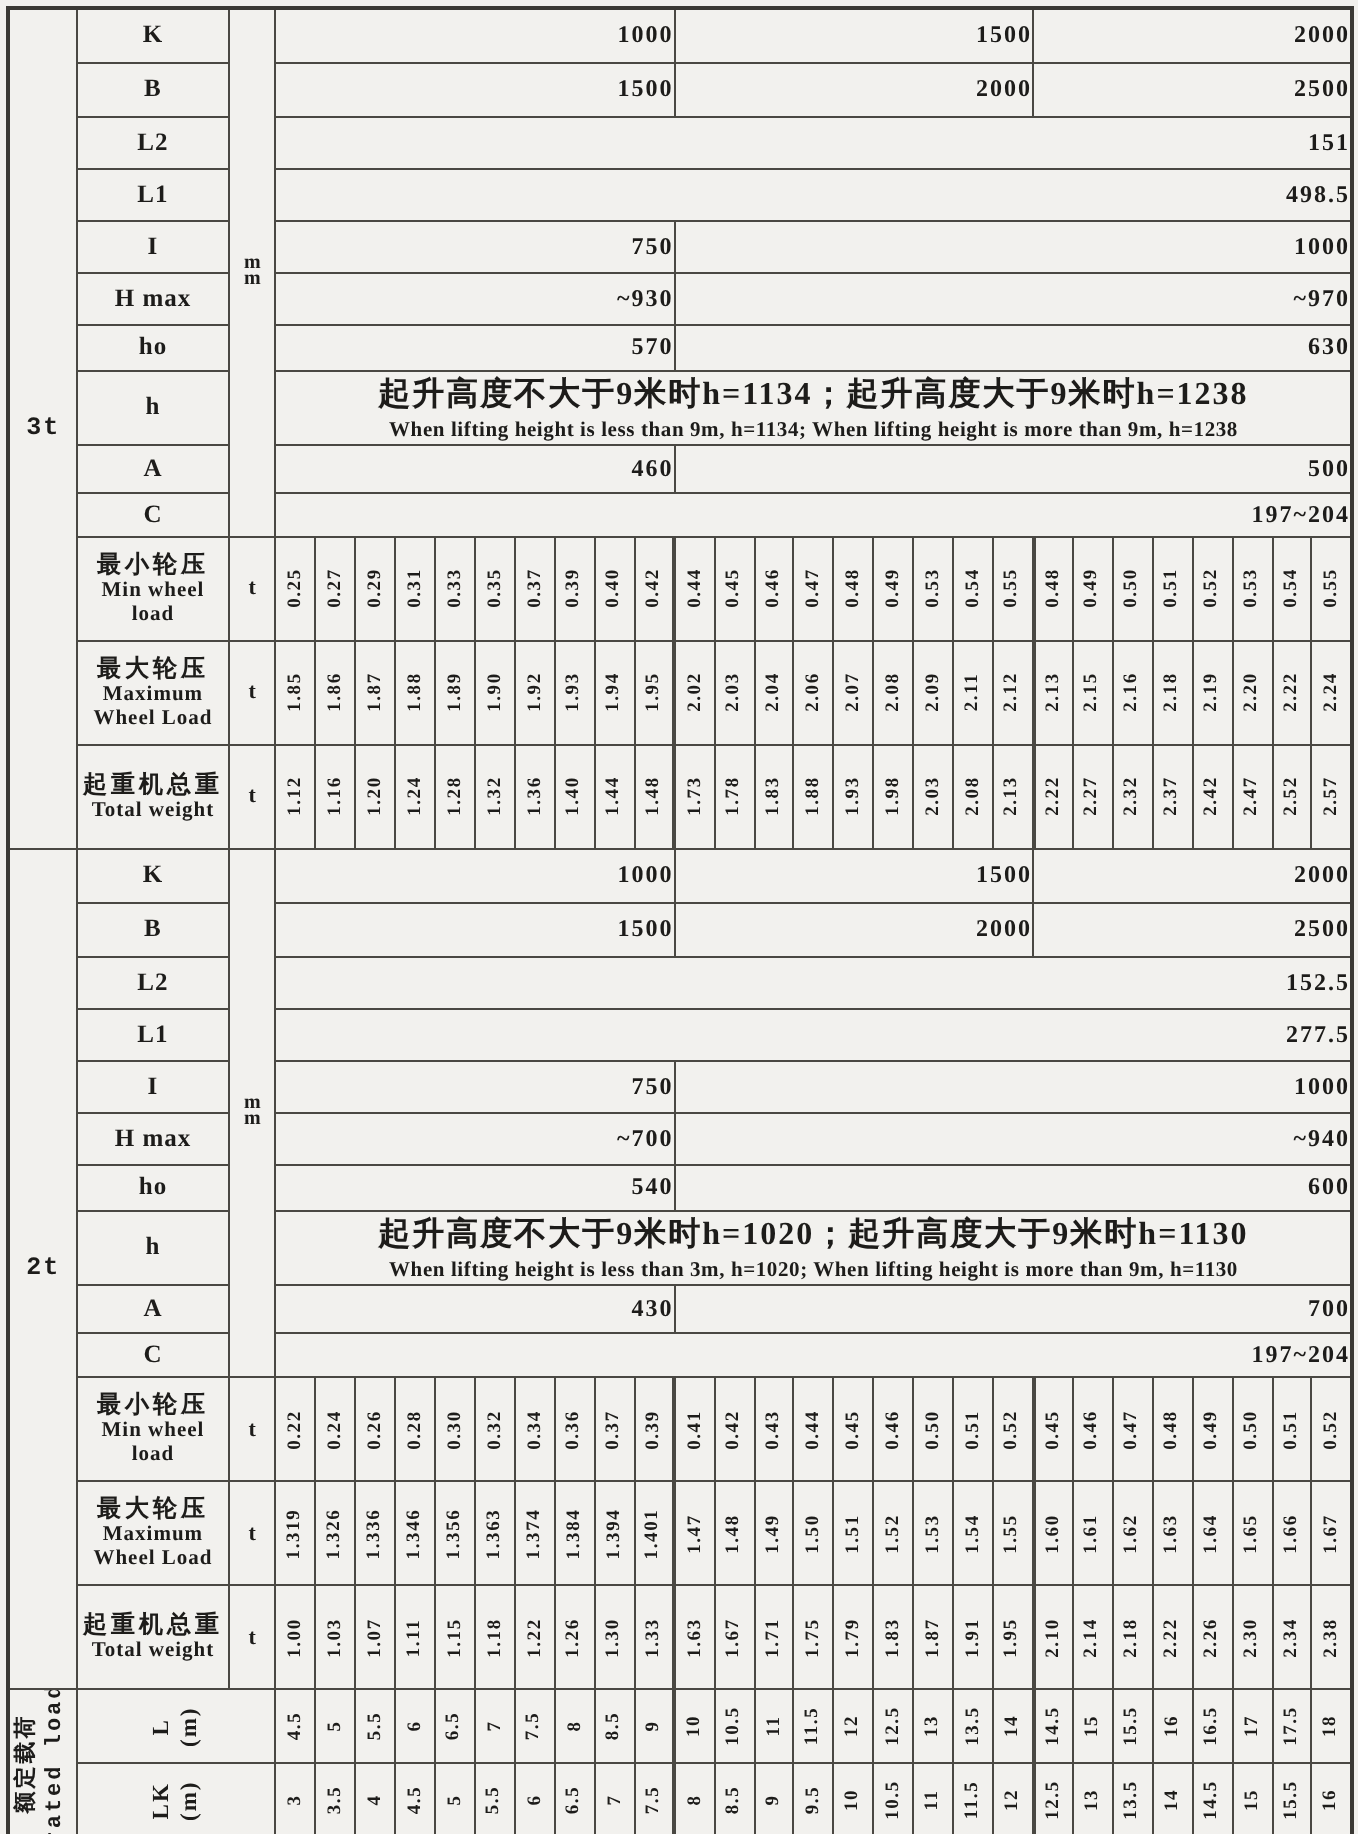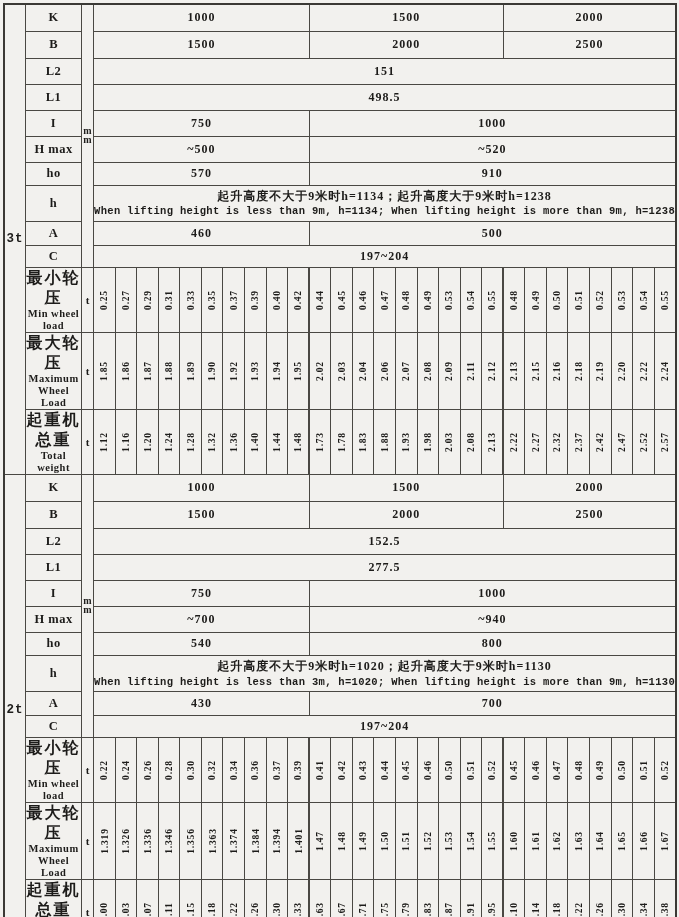--- a/index.html
+++ b/index.html
@@ -5,26 +5,26 @@
   html,body{margin:0;padding:0;}
   body{width:679px;height:917px;overflow:hidden;background:#efeeea;
        font-family:"Liberation Serif","DejaVu Serif",serif;color:#1d1c1a;}
   .page{box-sizing:border-box;width:679px;height:917px;padding:3px 2px 2px 3px;background:#f2f1ee;}
   table{border-collapse:collapse;table-layout:fixed;border:2px solid #3b3935;background:#f2f1ee;}
   td{border:1px solid #4a4843;padding:0;text-align:center;vertical-align:middle;
      font-weight:bold;overflow:hidden;position:relative;}
   col.c-group{width:35px;} col.c-pname{width:76px;} col.c-unit{width:24px;} col.c-val{width:20px;}
   .group{font-size:12.5px;letter-spacing:1px;font-family:Liberation Mono, monospace;}
   .pname{font-size:12.5px;letter-spacing:0.5px;}
-  .pdata{font-size:12px;letter-spacing:1px;}
+  .pdata{font-size:12px;letter-spacing:1px;text-align:right;}
   .unitmm .stack{display:flex;flex-direction:column;align-items:center;line-height:0.85;font-size:10px;}
   .unitt{font-size:11px;}
-  .hnote .cn{font-size:12px;line-height:1.45;letter-spacing:1px;}
-  .hnote .en{font-size:10.5px;line-height:1.25;letter-spacing:0.3px;white-space:nowrap;font-family:Liberation Mono, monospace;}
-  .loadlabel .cn{font-size:16px;line-height:1.25;letter-spacing:2px;}
+  .hnote .cn{font-size:16px;line-height:1.45;letter-spacing:1px;}
+  .hnote .en{font-size:10.5px;line-height:1.25;letter-spacing:0.3px;white-space:nowrap;}
+  .loadlabel .cn{font-size:12px;line-height:1.25;letter-spacing:2px;}
   .loadlabel .en{font-size:10.5px;line-height:1.15;letter-spacing:0.5px;}
   .rotwrap{position:absolute;inset:0;display:flex;align-items:center;justify-content:center;}
   .rot{transform:rotate(-90deg);white-space:nowrap;font-size:9.5px;letter-spacing:0.8px;}
   .rot.twol{display:flex;flex-direction:column;align-items:center;white-space:nowrap;
             font-size:11px;line-height:1.25;letter-spacing:1px;}
   .val{background:#f2f1ee;}
   .gb{border-left-width:2px;}
   .footlabel .rot.twol{font-size:11.5px;}
   .footgroup .rot.twol{font-size:11px;letter-spacing:1.5px;}
 </style>
@@ -93,27 +93,27 @@
           <td class="pname">L1</td>
           <td class="pdata" colspan="27">498.5</td>
         </tr>
         <tr style="height: 26px;">
           <td class="pname">I</td>
           <td class="pdata" colspan="10">750</td>
           <td class="pdata" colspan="17">1000</td>
         </tr>
         <tr style="height: 26px;">
           <td class="pname">H max</td>
-          <td class="pdata" colspan="10">~500</td>
-          <td class="pdata" colspan="17">~520</td>
+          <td class="pdata" colspan="10">~930</td>
+          <td class="pdata" colspan="17">~970</td>
         </tr>
         <tr style="height: 23px;">
           <td class="pname">ho</td>
           <td class="pdata" colspan="10">570</td>
-          <td class="pdata" colspan="17">910</td>
+          <td class="pdata" colspan="17">630</td>
         </tr>
         <tr style="height: 36px;">
           <td class="pname">h</td>
           <td class="hnote" colspan="27">
             <div class="cn">起升高度不大于9米时h=1134；起升高度大于9米时h=1238</div>
             <div class="en">When lifting height is less than 9m, h=1134; When lifting height is more than 9m, h=1238</div>
           </td>
         </tr>
         <tr style="height: 24px;">
           <td class="pname">A</td>
@@ -583,21 +583,21 @@
           <td class="pdata" colspan="17">1000</td>
         </tr>
         <tr style="height: 26px;">
           <td class="pname">H max</td>
           <td class="pdata" colspan="10">~700</td>
           <td class="pdata" colspan="17">~940</td>
         </tr>
         <tr style="height: 23px;">
           <td class="pname">ho</td>
           <td class="pdata" colspan="10">540</td>
-          <td class="pdata" colspan="17">800</td>
+          <td class="pdata" colspan="17">600</td>
         </tr>
         <tr style="height: 36px;">
           <td class="pname">h</td>
           <td class="hnote" colspan="27">
             <div class="cn">起升高度不大于9米时h=1020；起升高度大于9米时h=1130</div>
             <div class="en">When lifting height is less than 3m, h=1020; When lifting height is more than 9m, h=1130</div>
           </td>
         </tr>
         <tr style="height: 24px;">
           <td class="pname">A</td>

